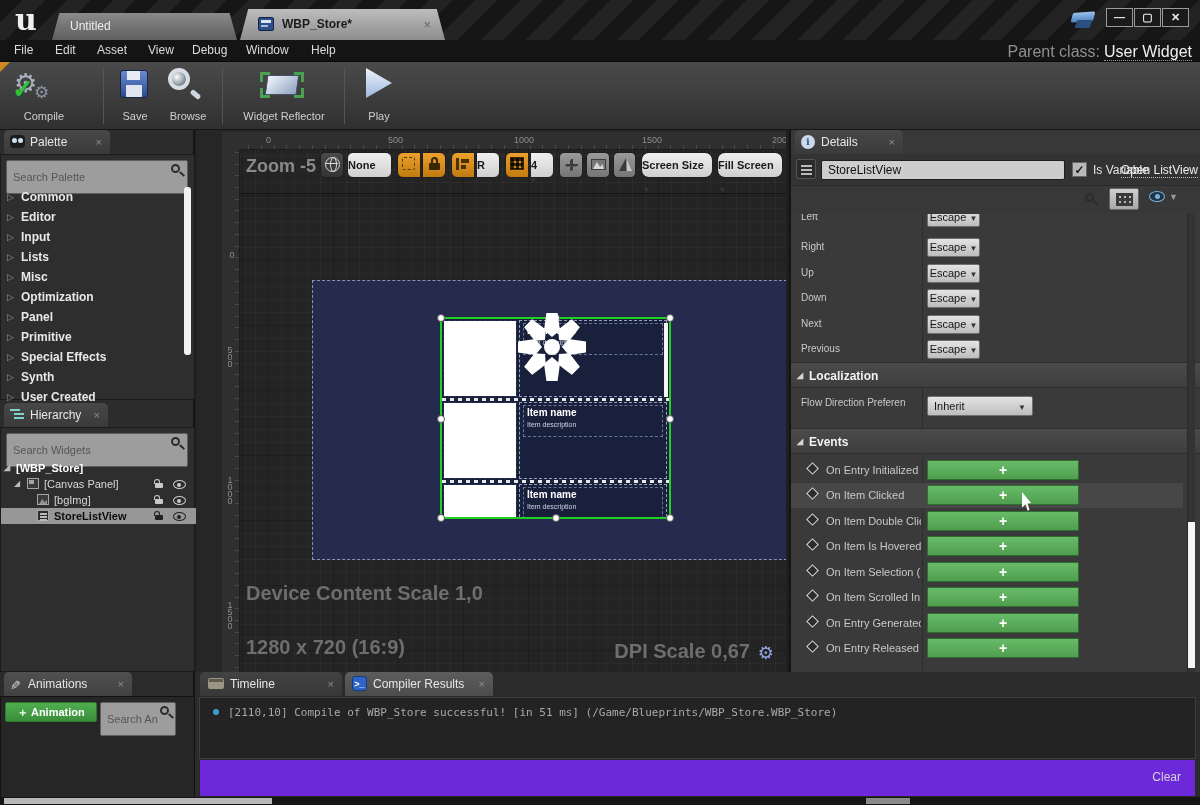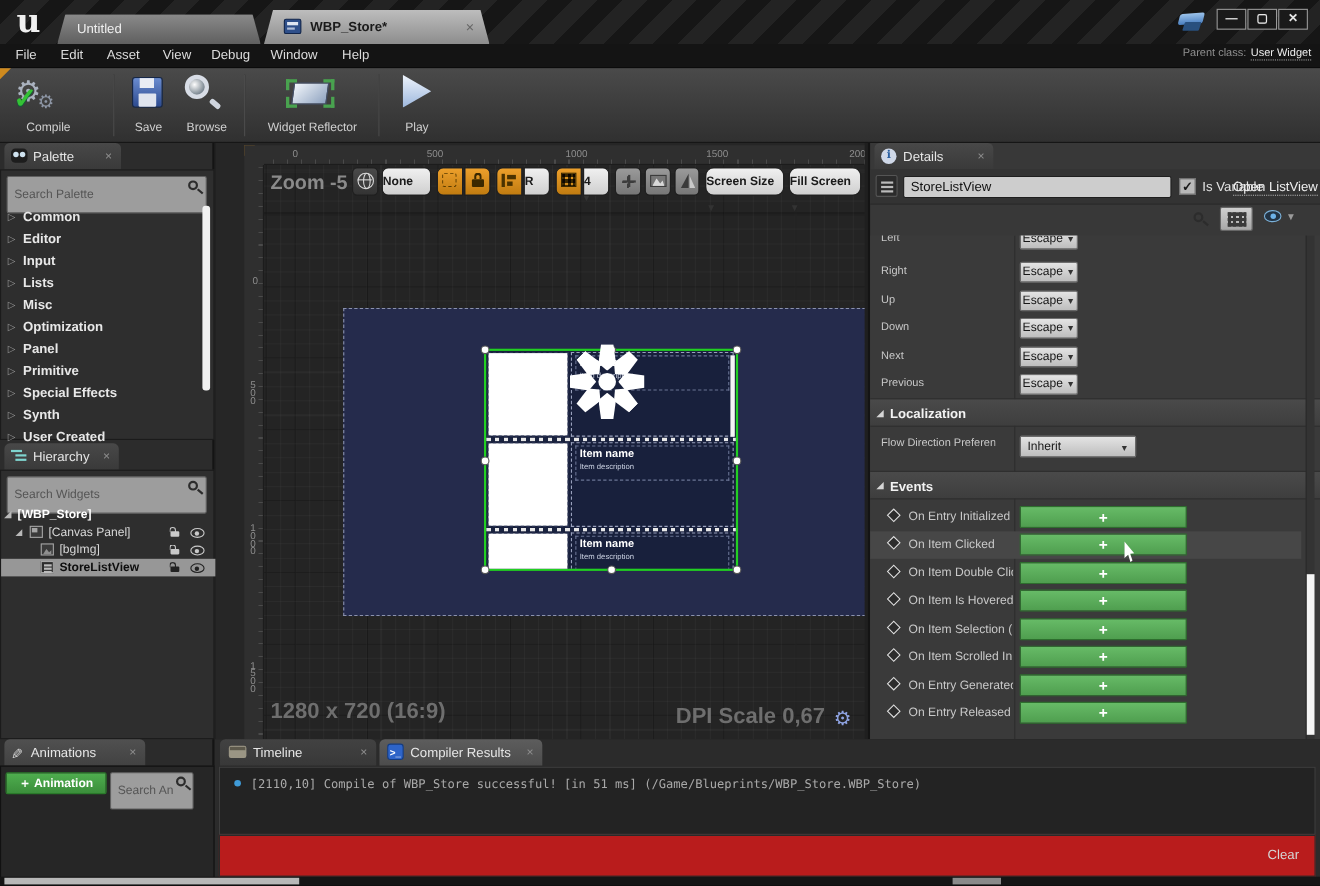--- a/index.html
+++ b/index.html
@@ -27,21 +27,21 @@
   .cap-icon span { position:absolute; left:0; top:0; width:22px; height:10px;
     background:linear-gradient(#9cc3ea,#4a7fc0); transform:skewX(-18deg) rotate(-4deg); border-radius:2px;}
   .cap-icon i { position:absolute; left:4px; top:8px; width:15px; height:8px; background:#29507e; transform:skewX(-18deg); border-radius:1px;}
   .winbtn { top:8px; width:27px; height:19px; background:#1a1a1a; border:1px solid #9a9a9a;
     color:#e8e8e8; text-align:center; font-size:11px; line-height:17px; font-weight:bold;}
   .wb-min { left:1106px; } .wb-max { left:1134px; } .wb-close { left:1162px; }
 
   
   .menubar { left:0; top:40px; width:1200px; height:22px; background:#141414; border-bottom:1px solid #0a0a0a; }
   .menu-item { position:absolute; top:3px; font-size:12px; color:#dcdcdc; }
-  .parentclass { position:absolute; right:8px; top:3px; font-size:10px; color:#8f8f8f;}
+  .parentclass { position:absolute; right:8px; top:3px; font-size:16px; color:#8f8f8f;}
   .parentclass b { color:#efefef; font-weight:normal; border-bottom:1px dotted #9a9a9a; margin-left:4px;}
 
   
   .toolbar { left:0; top:62px; width:1200px; height:68px;
     background:linear-gradient(#4a4a4a,#303030); border-bottom:1px solid #161616; }
   .corner-tri { width:0; height:0; border-top:10px solid #cf8a1e; border-right:10px solid transparent; }
   .tb-sep { top:6px; width:1px; height:56px; background:#1d1d1d; border-right:1px solid #555; }
   .tb-label { position:absolute; width:100%; bottom:4px; text-align:center; font-size:11px; color:#cfcfcf; }
   .tb-btn { top:4px; height:60px; }
   .caret { color:#9a9a9a; font-size:9px; }
@@ -262,21 +262,21 @@
   .tl-icon { position:absolute; left:8px; top:6px; width:16px; height:11px; background:#9a9584; border-radius:2px;}
   .tl-icon:before { content:""; position:absolute; left:1px; top:1px; width:14px; height:3px; background:#5d594c;}
   .tl-tab .t-label { margin-left:30px; }
   .cr-tab { left:345px; top:0; width:148px; background:linear-gradient(#5d5d5d,#4c4c4c);}
   .cr-icon { position:absolute; left:7px; top:4px; width:15px; height:15px; background:#2e64c8; border:1px solid #14складе3c82; border:1px solid #143c82; border-radius:3px;
     color:#fff; font-size:9px; font-weight:bold; line-height:15px; text-align:center;}
   .cr-tab .t-label { margin-left:28px; }
   .log-area { left:199px; top:25px; width:997px; height:62px; background:#232323; border:1px solid #3e3e3e; }
   .log-bullet { position:absolute; left:13px; top:11px; width:6px; height:6px; border-radius:50%; background:#3f9bd8;}
   .log-text { position:absolute; left:28px; top:8px; font-family:"DejaVu Sans Mono",monospace; font-size:11px; color:#a9a9a9; white-space:nowrap;}
-  .status-strip { left:199px; top:87px; width:997px; height:38px; background:#b91c1c; border:1px solid #2a2a2a;}
+  .status-strip { left:199px; top:87px; width:997px; height:38px; background:#6d28d9; border:1px solid #2a2a2a;}
   .clear-btn { position:absolute; right:14px; top:10px; font-size:12px; color:#d5d5d5; }
   .hscroll-strip { left:0; top:125px; width:1200px; height:8px; background:#151515; }
   .hthumb1 { position:absolute; left:4px; top:1px; width:268px; height:6px; background:#b8b8b8;}
   .hthumb2 { position:absolute; left:866px; top:1px; width:44px; height:6px; background:#8a8a8a;}
 </style>
 </head>
 <body>
 
 <div class="app">
 
@@ -499,20 +499,21 @@
         <span class="petal" style="transform:rotate(45deg)"></span>
         <span class="petal" style="transform:rotate(90deg)"></span>
         <span class="petal" style="transform:rotate(135deg)"></span>
         <span class="petal" style="transform:rotate(180deg)"></span>
         <span class="petal" style="transform:rotate(225deg)"></span>
         <span class="petal" style="transform:rotate(270deg)"></span>
         <span class="petal" style="transform:rotate(315deg)"></span>
         <span class="hub"></span>
       </div>
 
+      <div class="ov-text" style="left:6px;top:432px">Device Content Scale 1,0</div>
       <div class="ov-text" style="left:6px;top:486px">1280 x 720 (16:9)</div>
       <div class="ov-text" style="right:36px;top:490px">DPI Scale 0,67</div>
       <span class="dpi-gear" style="right:12px;top:492px">⚙</span>
     </div>
 
     <div class="abs zoom-label">Zoom -5</div>
     <div class="abs d-btn d-dark" style="left:124px;width:24px">
         <span class="globe"></span>
       </div>
     <div class="abs d-btn d-light" style="left:151px;width:45px;border-radius:6px"><span>None</span></div>

